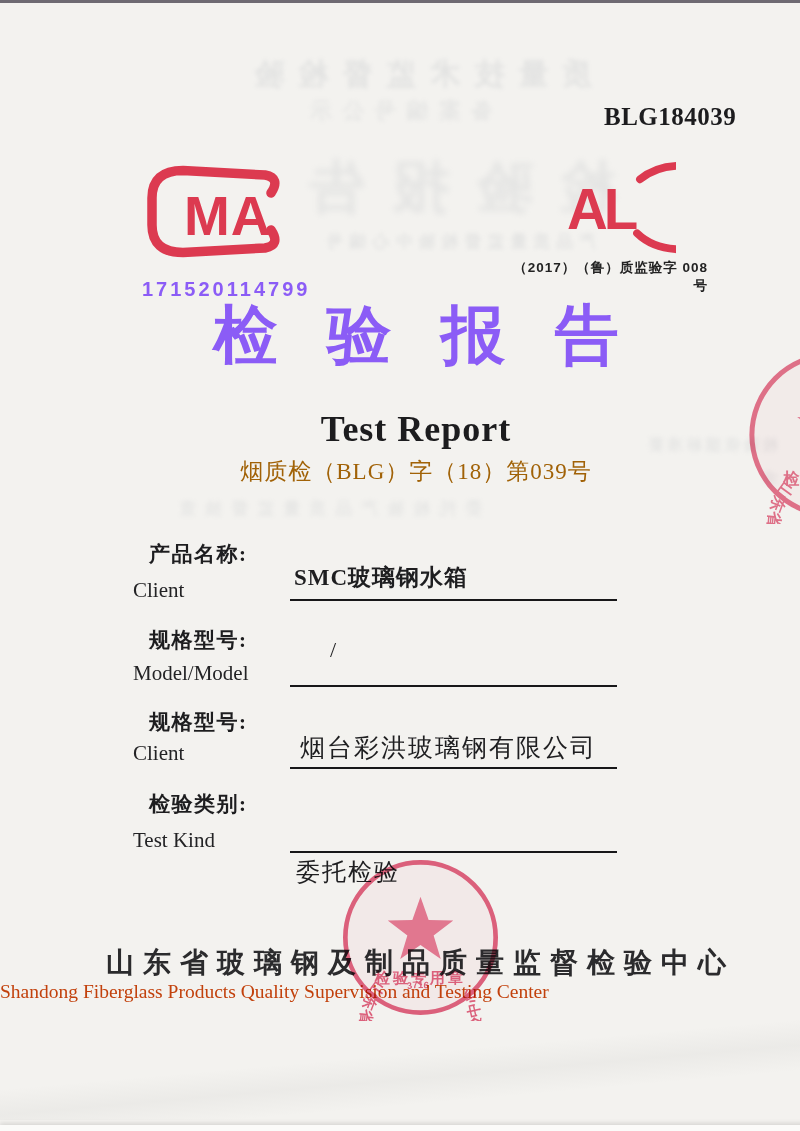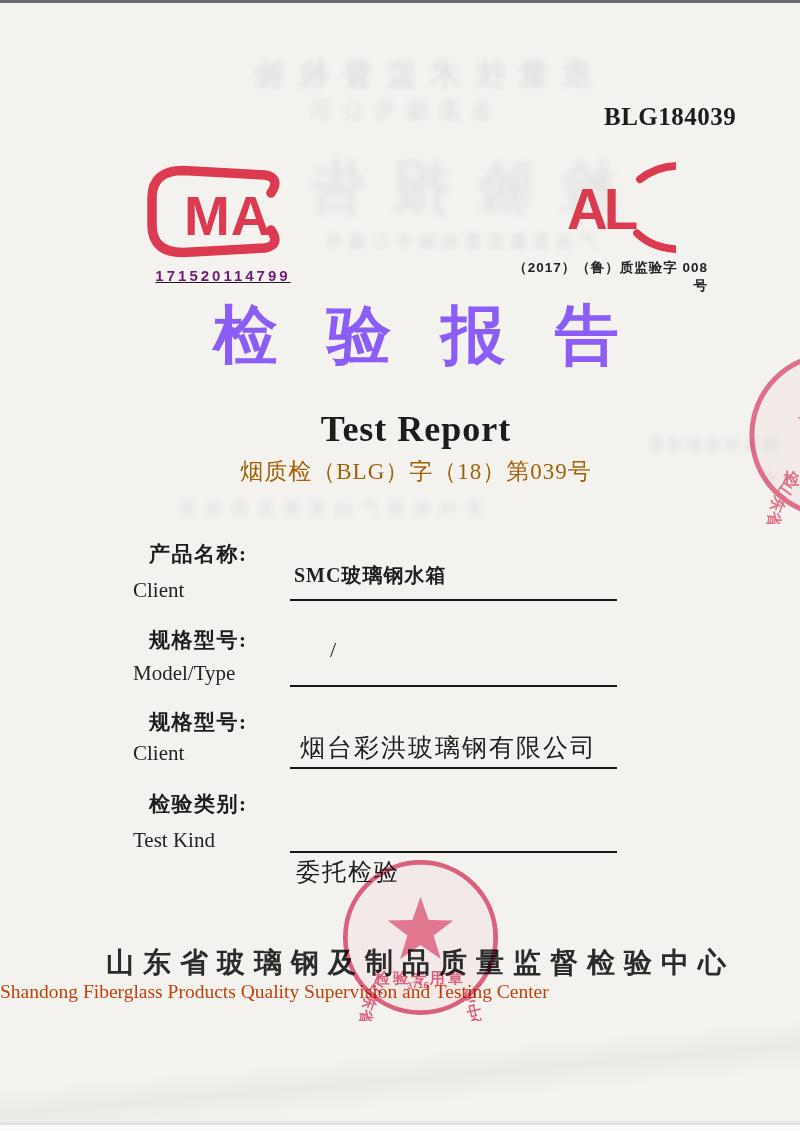--- a/index.html
+++ b/index.html
@@ -17,42 +17,42 @@
     font-family:"Liberation Sans",sans-serif;font-weight:bold;white-space:nowrap;}
   .b1{top:54px;left:240px;font-size:30px;opacity:.18;letter-spacing:14px;}
   .b2{top:96px;left:300px;font-size:22px;opacity:.14;letter-spacing:10px;}
   .b3{top:150px;left:280px;font-size:56px;opacity:.16;letter-spacing:28px;filter:blur(3px);}
   .b4{top:230px;left:320px;font-size:17px;opacity:.16;letter-spacing:6px;}
   .b5{top:428px;left:628px;font-size:16px;opacity:.15;letter-spacing:3px;width:150px;white-space:normal;line-height:34px;}
   .b6{top:497px;left:170px;font-size:17px;opacity:.13;letter-spacing:9px;}
 
   .report-code{position:absolute;left:604px;top:103px;font-weight:bold;font-size:25px;letter-spacing:.5px;color:#1c1c1e;}
 
-  .cma{position:absolute;left:142px;top:164px;width:162px;text-align:center;text-decoration:underline;}
+  .cma{position:absolute;left:142px;top:164px;width:162px;text-align:center;}
   .cma svg{display:block;margin:0 auto;}
-  .cma-num{margin-top:8px;font-family:"Liberation Sans",sans-serif;font-weight:bold;
-    font-size:15px;letter-spacing:3px;color:#701a75;}
+  .cma-num{margin-top:19px;font-family:"Liberation Sans",sans-serif;font-weight:bold;
+    font-size:20px;letter-spacing:3px;color:#8b5cf6;}
   .cal{position:absolute;left:498px;top:160px;width:210px;text-align:center;}
   .cal svg{display:block;margin:0 auto;}
   .cal-cap{margin-top:5px;font-family:"Liberation Sans",sans-serif;font-weight:bold;
     font-size:13.5px;letter-spacing:1px;color:#222;text-align:right;}
 
   .title-zh{position:absolute;top:292px;left:0;width:100%;text-align:center;
     font-family:"Liberation Sans",sans-serif;font-weight:900;font-size:64px;
     letter-spacing:16px;text-indent:16px;color:#8b5cf6;}
   .title-en{position:absolute;top:408px;left:0;width:100%;text-align:center;
     font-weight:bold;font-size:36px;letter-spacing:1px;color:#1c1c1e;}
   .report-no{position:absolute;top:456px;left:0;width:100%;text-align:center;
     font-size:23px;letter-spacing:1px;color:#a16207;}
 
   .lbl-zh{position:absolute;left:133px;font-weight:bold;font-size:21px;letter-spacing:1.5px;margin-left:16px;}
   .lbl-en{position:absolute;left:133px;font-size:21px;color:#232325;}
   .fval{position:absolute;white-space:nowrap;color:#1e1e20;}
   .uline{position:absolute;left:290px;width:327px;height:2px;background:#171719;}
-  .v1{left:294px;top:562px;font-size:20px;font-weight:bold;letter-spacing:1px;}
+  .v1{left:294px;top:562px;font-size:23px;font-weight:bold;letter-spacing:1px;}
   .v2{left:330px;top:637px;font-size:22px;}
   .v3{left:300px;top:731px;font-size:25px;letter-spacing:2px;}
   .v4{left:296px;top:856px;font-size:24px;letter-spacing:2px;}
 
   .footer-zh{position:absolute;top:944px;left:0;width:100%;text-align:center;
     font-weight:bold;font-size:28px;letter-spacing:9px;text-indent:9px;color:#2b2b2d;}
   .footer-en{position:absolute;top:981px;left:0;width:100%;text-align:left;
     font-weight:normal;font-size:19.5px;color:#c2410c;}
 
   .stamp{position:absolute;mix-blend-mode:multiply;}
@@ -97,21 +97,21 @@
   <div class="report-no">烟质检（BLG）字（18）第039号</div>
 
   <div>
     <div class="lbl-zh" style="top:540px">产品名称:</div>
     <div class="lbl-en" style="top:578px">Client</div>
     <div class="fval v1">SMC玻璃钢水箱</div>
     <div class="uline" style="top:599px"></div>
   </div>
   <div>
     <div class="lbl-zh" style="top:626px">规格型号:</div>
-    <div class="lbl-en" style="top:661px">Model/Type</div>
+    <div class="lbl-en" style="top:661px">Model/Model</div>
     <div class="fval v2">/</div>
     <div class="uline" style="top:685px"></div>
   </div>
   <div>
     <div class="lbl-zh" style="top:708px">规格型号:</div>
     <div class="lbl-en" style="top:741px">Client</div>
     <div class="fval v3">烟台彩洪玻璃钢有限公司</div>
     <div class="uline" style="top:767px"></div>
   </div>
   <div>

